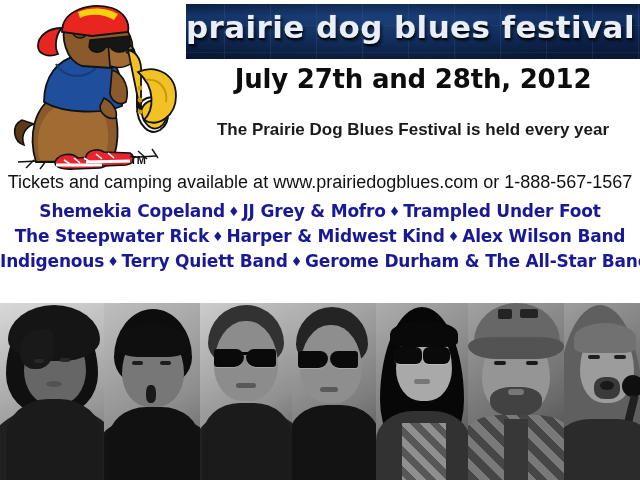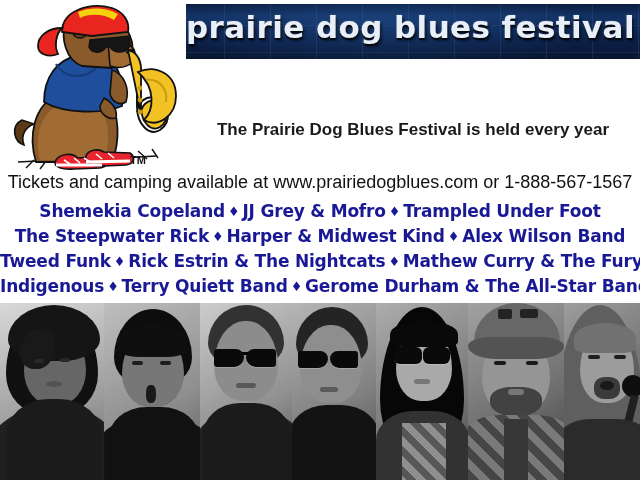--- a/index.html
+++ b/index.html
@@ -244,31 +244,31 @@
     </svg>
     <span class="tm">TM</span>
   </div>
 
   <div class="banner">
     <div class="banner-grid"></div>
     <div class="banner-vig"></div>
     <div class="banner-title">prairie dog blues festival</div>
   </div>
 
+  <div class="dates">July 27th and 28th, 2012</div>
 
   <div class="blurb">
     <div>The Prairie Dog Blues Festival is held every year</div>
   </div>
 
   <div class="tickets">Tickets and camping available at www.prairiedogblues.com or 1-888-567-1567</div>
 
   <div class="lineup">
     <div class="lineup-row"><span>Shemekia Copeland</span><span class="sep">♦</span><span>JJ Grey &amp; Mofro</span><span class="sep">♦</span><span>Trampled Under Foot</span></div>
     <div class="lineup-row"><span>The Steepwater Rick</span><span class="sep">♦</span><span>Harper &amp; Midwest Kind</span><span class="sep">♦</span><span>Alex Wilson Band</span></div>
-    <div class="lineup-row"><span>Tweed Funk</span><span class="sep">♦</span><span>Rick Estrin &amp; The Nightcats</span><span class="sep">♦</span><span>Mathew Curry &amp; The Fury</span></div>
     <div class="lineup-row"><span>Indigenous</span><span class="sep">♦</span><span>Terry Quiett Band</span><span class="sep">♦</span><span>Gerome Durham &amp; The All-Star Band</span></div>
   </div>
 
   <div class="photos">
 
     <div class="photo" style="width:104px">
       <div class="p-bg" style="background:linear-gradient(160deg,#cfcfcf,#9e9e9e 55%,#6d6d6d)"></div>
       <div class="body-sh" style="left:-16px;top:104px;width:140px;height:90px;background:#2a2a2a"></div>
       <div class="hair" style="left:6px;top:4px;width:92px;height:108px;background:#1c1c1c"></div>
       <div class="head" style="left:24px;top:24px;width:62px;height:78px;background:#7d6555"></div>

